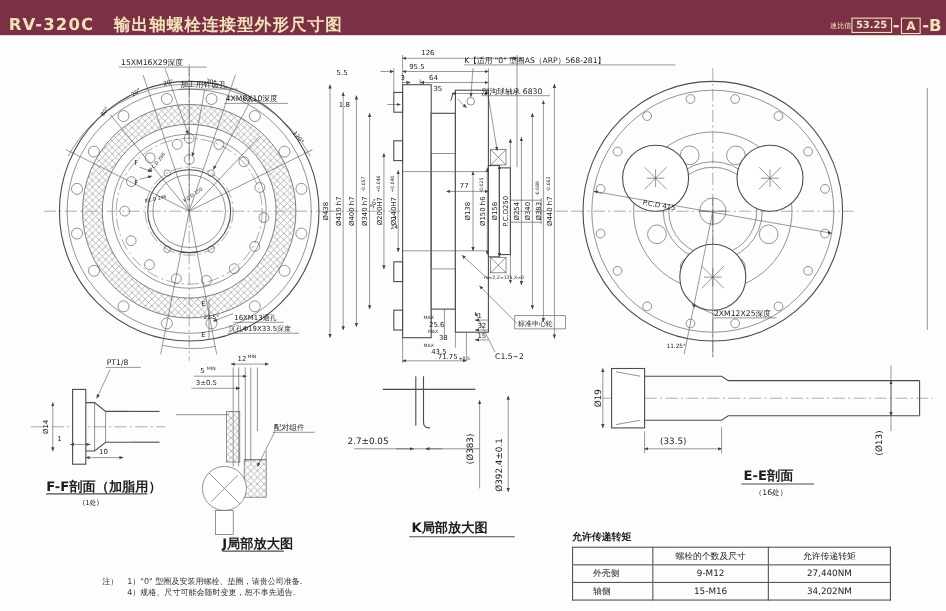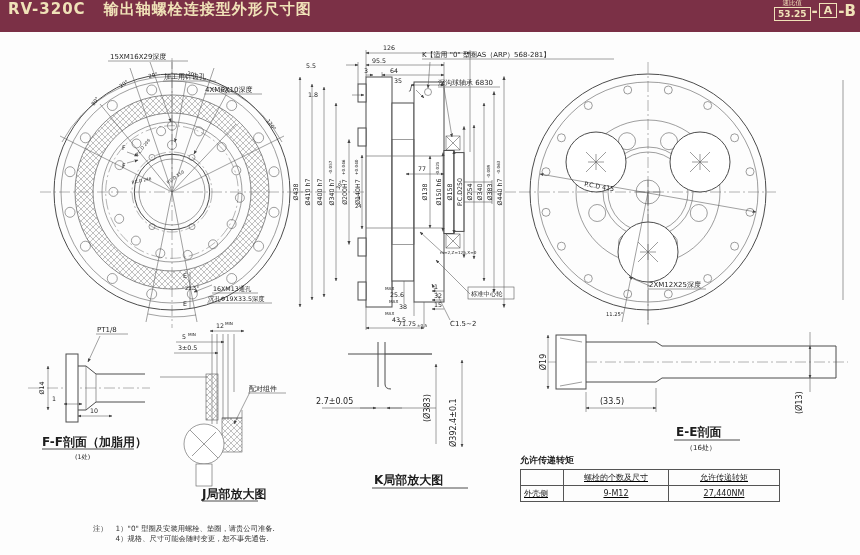--- a/index.html
+++ b/index.html
@@ -1,41 +1,41 @@
 <!DOCTYPE html>
 <html><head>
 <meta charset="utf-8">
 <style>
   html,body{margin:0;padding:0;background:#fff;}
   #stage{position:relative;width:860px;height:555px;background:#fdfdfd;overflow:hidden;
          font-family:"DejaVu Sans",sans-serif;}
   .header{position:absolute;left:0;top:0;width:860px;height:32px;display:flex;
-          align-items:flex-start;justify-content:space-between;box-sizing:border-box;
+          align-items:flex-end;justify-content:space-between;box-sizing:border-box;
           padding:0 4px 0 8px;}
   .h-left{font-size:15px;font-weight:bold;letter-spacing:1px;white-space:nowrap;}
   .h-left .model{margin-right:18px;}
   .h-right{font-size:15px;font-weight:bold;display:flex;align-items:center;white-space:nowrap;}
-  .ratio-wrap{display:inline-flex;flex-direction:column;align-items:center;margin:0 1px;}
+  .ratio-wrap{display:inline-flex;flex-direction:row;align-items:center;margin:0 1px;}
   .ratio-cap{font-size:6.5px;font-weight:normal;line-height:7px;}
   .ratio-box{font-size:9px;border:1px solid currentColor;padding:0 3px;line-height:12px;}
   .abox{font-size:11px;border:1px solid currentColor;padding:0 4px;line-height:13px;margin:0 1px;}
   svg{position:absolute;left:0;top:32px;}
   svg text{fill:#1d1d1d;font-family:"DejaVu Sans",sans-serif;}
   .ln{stroke:#4c4c4c;fill:none;stroke-width:1;}
   .tn{stroke:#5c5c5c;fill:none;stroke-width:.6;}
   .cl{stroke:#777;fill:none;stroke-width:.55;stroke-dasharray:11 3 2 3;}
   .dm{stroke:#555;fill:none;stroke-width:.55;}
   .t7{font-size:7px;} .t6{font-size:6.3px;} .t5{font-size:5.2px;} .t4{font-size:4.2px;}
   .tt{font-size:12px;font-weight:bold;} .tm{font-size:8px;}
-  .torque{position:absolute;left:520px;top:454px;}
+  .torque{position:absolute;left:520px;top:482px;}
   .tq-title{font-size:9px;font-weight:bold;color:#222;margin-bottom:2px;}
-  .torque table{border-collapse:collapse;text-decoration:underline;}
+  .torque table{border-collapse:collapse;}
   .torque td,.torque th{border:1px solid #555;font-size:8px;font-weight:normal;
       color:#222;padding:1px 6px;height:13px;text-align:center;}
-  .torque .c1{width:36px;text-align:left;padding:1px 3px;margin-top:16px;}
+  .torque .c1{width:36px;text-align:left;padding:1px 18px;margin-top:16px;}
   .torque .c2{width:92px;} .torque .c3{width:98px;}
   .notes{position:absolute;left:93px;top:524px;font-size:7.3px;color:#333;display:flex;}
   .notes .nprefix{margin-right:8px;}
   .notes .nl{line-height:10px;}
 </style>
 </head>
 <body>
 <div id="stage">
 
 <div class="header" style="background: rgb(123, 48, 70); color: rgb(240, 226, 184);">
@@ -476,20 +476,25 @@
           <tr>
       <td class="c1"></td>
       <td class="c2">螺栓的个数及尺寸</td>
       <td class="c3">允许传递转矩</td>
     </tr>
     <tr>
       <td class="c1">外壳侧</td>
       <td class="c2">9-M12</td>
       <td class="c3">27,440NM</td>
     </tr>
+    <tr>
+      <td class="c1">轴侧</td>
+      <td class="c2">15-M16</td>
+      <td class="c3">34,202NM</td>
+    </tr>
   </tbody>
       </table>
 </div>
 
 <div class="notes">
   <div class="nprefix">注）</div>
   <div>
     <div class="nl">1）"0" 型圈及安装用螺栓、垫圈，请贵公司准备.</div>
     <div class="nl">4）规格、尺寸可能会随时变更，恕不事先通告.</div>
   </div>

